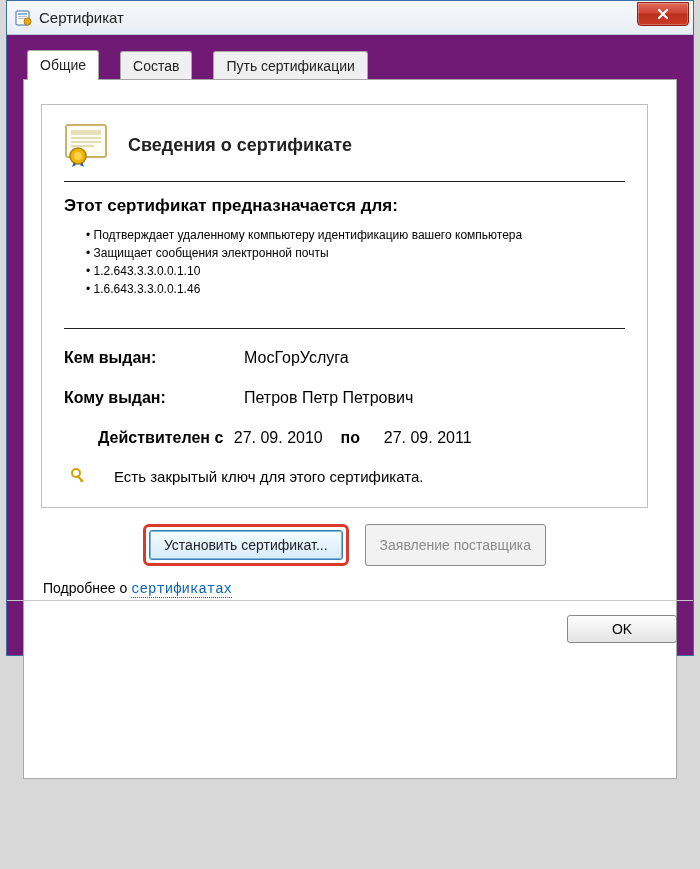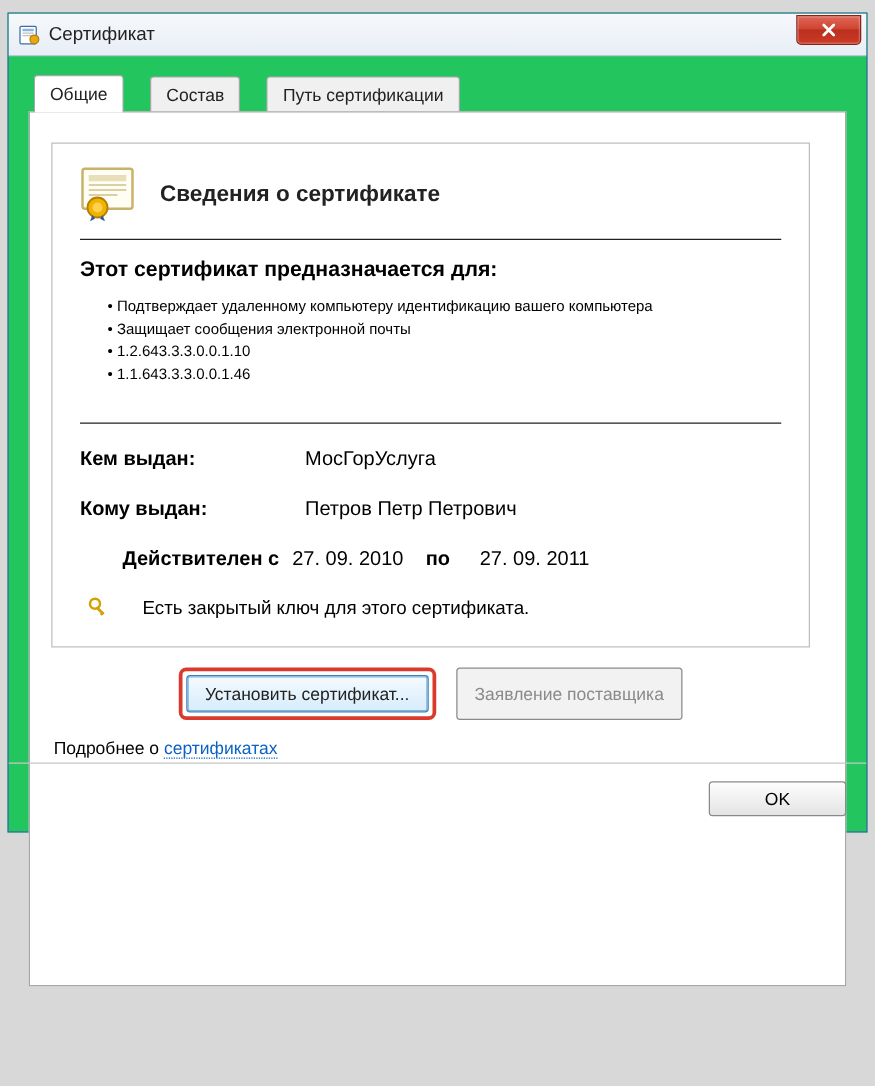--- a/index.html
+++ b/index.html
@@ -9,24 +9,24 @@
     background: #d8d8d8;
     font-family: "Segoe UI", Tahoma, sans-serif;
     font-size: 13px;
     width: 700px;
     height: 869px;
     overflow: hidden;
   }
   .window {
     position: absolute;
     left: 6px;
-    top: 10px;
+    top: 0;
     width: 688px;
     height: 656px;
-    background: #22c55e;
+    background: #701a75;
     border: 1px solid #3a6ea5;
   }
   .titlebar {
     height: 34px;
     background: linear-gradient(to bottom, #f6f8fb, #e8eef6);
     border-bottom: 1px solid #b8c6d8;
     display: flex;
     align-items: center;
     position: relative;
   }
@@ -194,20 +194,21 @@
     padding: 3px;
     display: inline-block;
   }
   .more-link-row {
     font-size: 14px;
     margin-left: 4px;
   }
   .link {
     color: #0b61c4;
     border-bottom: 1px dotted #0b61c4;
+    font-family: Liberation Mono, monospace;
   }
   .footer {
     position: absolute;
     right: 16px;
     bottom: 12px;
   }
   .footer-sep {
     position: absolute;
     left: 0; right: 0;
     bottom: 54px;
@@ -273,21 +274,21 @@
           <div class="cert-title">Сведения о сертификате</div>
         </div>
 
         <hr class="hr-top">
 
         <div class="purpose-heading">Этот сертификат предназначается для:</div>
         <div class="purpose-list">
           <div class="item">Подтверждает удаленному компьютеру идентификацию вашего компьютера</div>
           <div class="item">Защищает сообщения электронной почты</div>
           <div class="item">1.2.643.3.3.0.0.1.10</div>
-          <div class="item">1.1.643.3.3.0.0.1.46</div>
+          <div class="item">1.6.643.3.3.0.0.1.46</div>
         </div>
 
         <hr class="hr">
 
         <div class="field-row">
           <div class="field-label">Кем выдан:</div>
           <div class="field-value">МосГорУслуга</div>
         </div>
 
         <div class="field-row">

